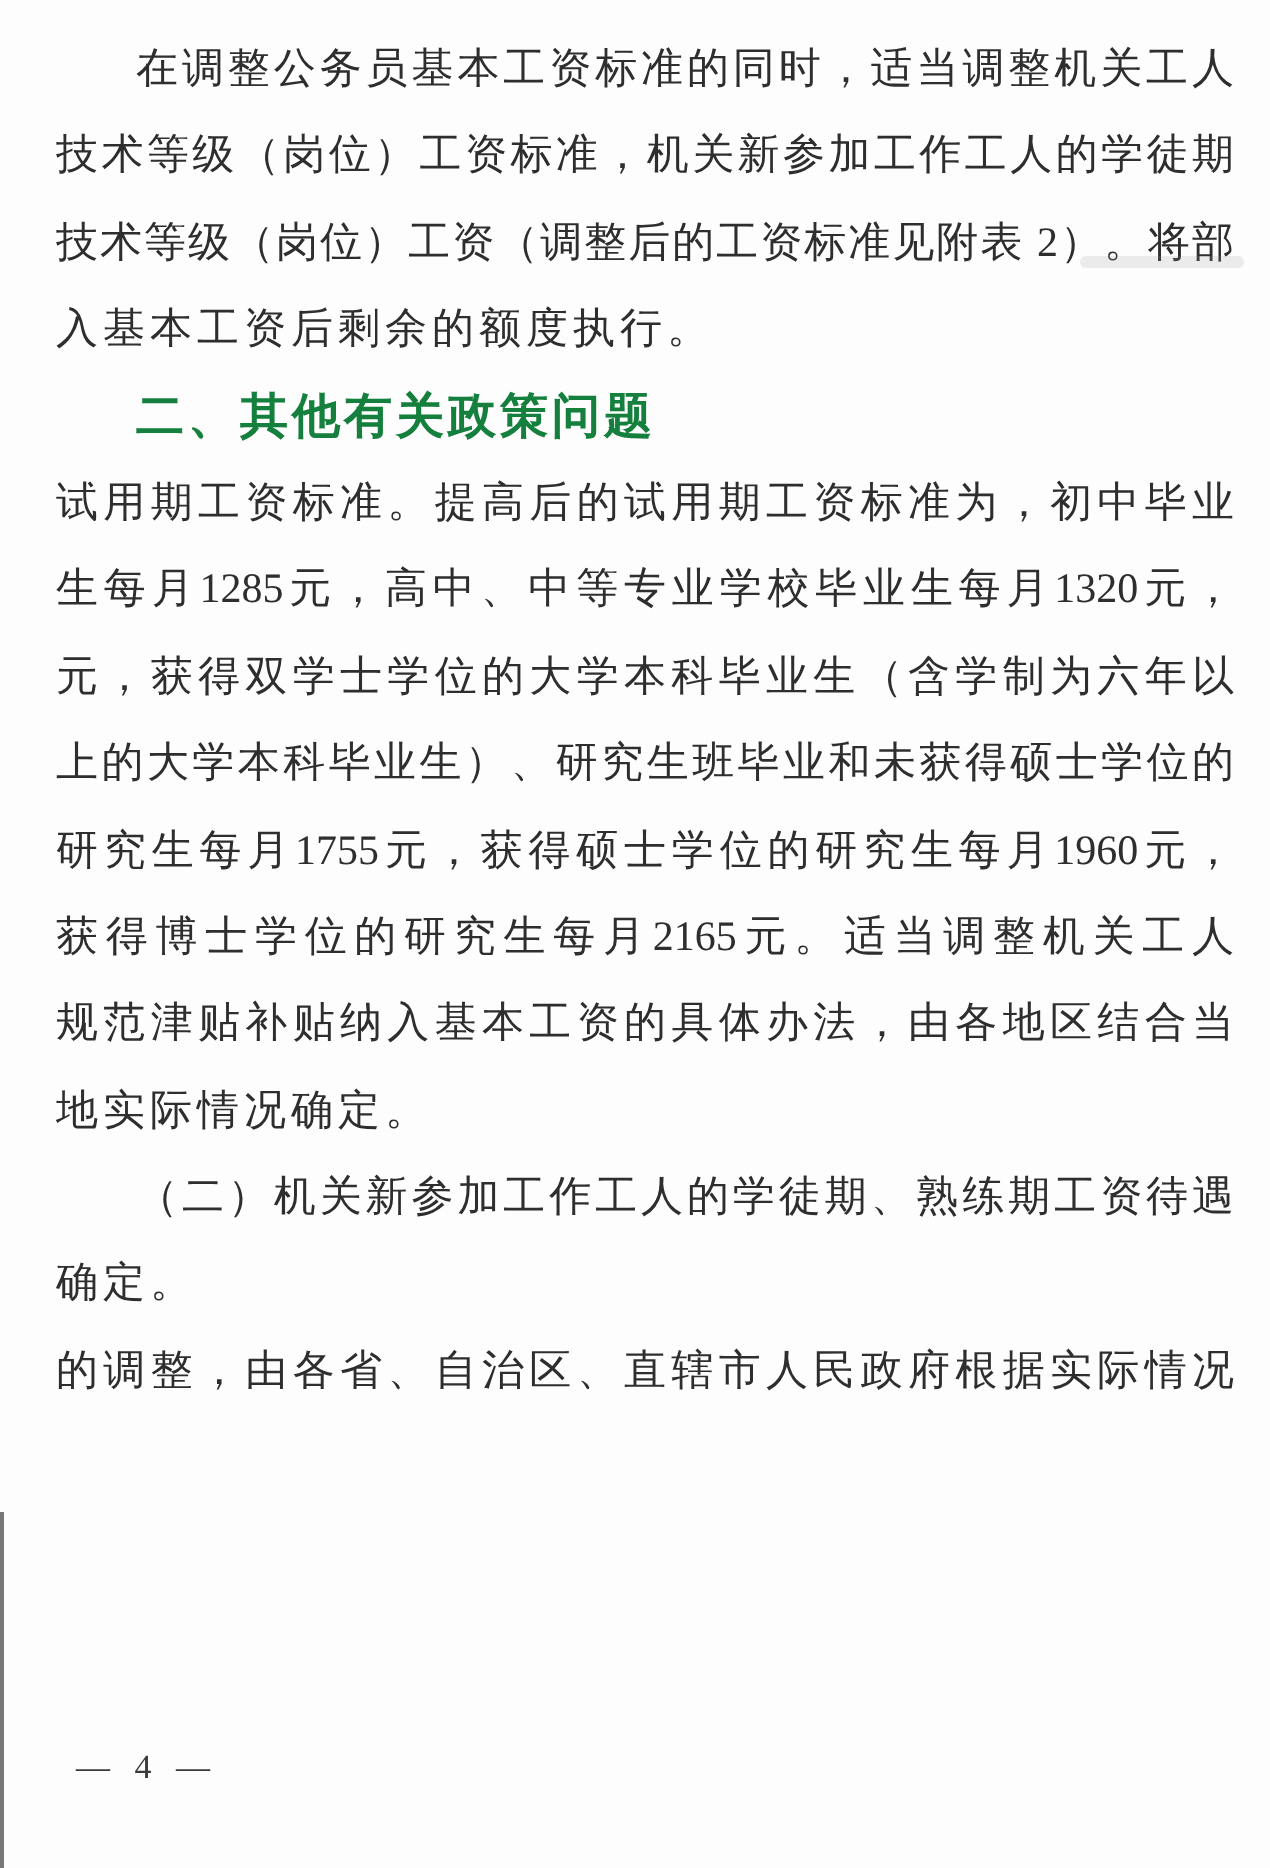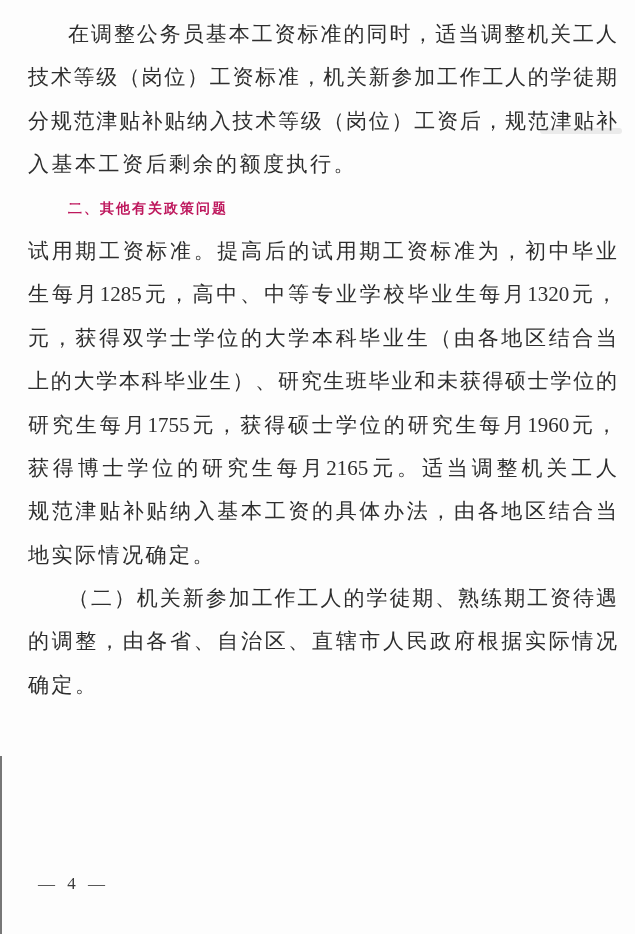--- a/index.html
+++ b/index.html
@@ -35,22 +35,22 @@
     padding-left: 40px;
   }
   .line.last {
     text-align: right;
     text-align-last: left;
     letter-spacing: 2.5px;
   }
   .line.heading {
     font-family: "Liberation Sans", "DejaVu Sans", sans-serif;
     font-weight: bold;
-    color: #be185d;
-    font-size: 14px;
+    color: #15803d;
+    font-size: 24px;
     padding-left: 40px;
     text-align: left;
     text-align-last: left;
     letter-spacing: 2px;
   }
   .page-number {
     position: absolute;
     left: 38px;
     top: 872px;
     height: 24px;
@@ -80,37 +80,37 @@
   }
 </style>
 </head>
 <body>
 
 <div class="page">
   <div class="text-block">
 
     <div class="line first">在调整公务员基本工资标准的同时，适当调整机关工人</div>
     <div class="line">技术等级（岗位）工资标准，机关新参加工作工人的学徒期</div>
-    <div class="line">分规范津贴补贴纳入技术等级（岗位）工资后，规范津贴补</div>
+    <div class="line">技术等级（岗位）工资（调整后的工资标准见附表 2）。将部</div>
     <div class="line last">入基本工资后剩余的额度执行。</div>
 
     <div class="line heading">二、其他有关政策问题</div>
 
     <div class="line">试用期工资标准。提高后的试用期工资标准为，初中毕业</div>
     <div class="line">生每月1285元，高中、中等专业学校毕业生每月1320元，</div>
-    <div class="line">元，获得双学士学位的大学本科毕业生（由各地区结合当</div>
+    <div class="line">元，获得双学士学位的大学本科毕业生（含学制为六年以</div>
     <div class="line">上的大学本科毕业生）、研究生班毕业和未获得硕士学位的</div>
     <div class="line">研究生每月1755元，获得硕士学位的研究生每月1960元，</div>
     <div class="line">获得博士学位的研究生每月2165元。适当调整机关工人</div>
     <div class="line">规范津贴补贴纳入基本工资的具体办法，由各地区结合当</div>
     <div class="line last">地实际情况确定。</div>
 
     <div class="line first">（二）机关新参加工作工人的学徒期、熟练期工资待遇</div>
+    <div class="line last">确定。</div>
     <div class="line">的调整，由各省、自治区、直辖市人民政府根据实际情况</div>
-    <div class="line last">确定。</div>
 
   </div>
 
   <div class="page-number">— 4 —</div>
 
   <div class="edge-line"></div>
   <div class="smudge"></div>
 </div>
 
 </body></html>

